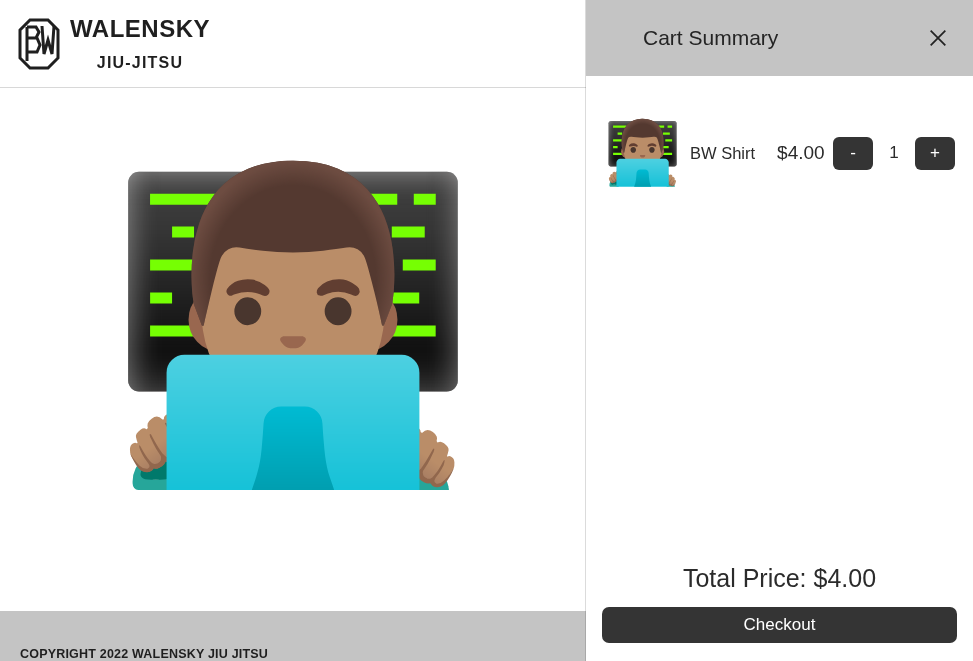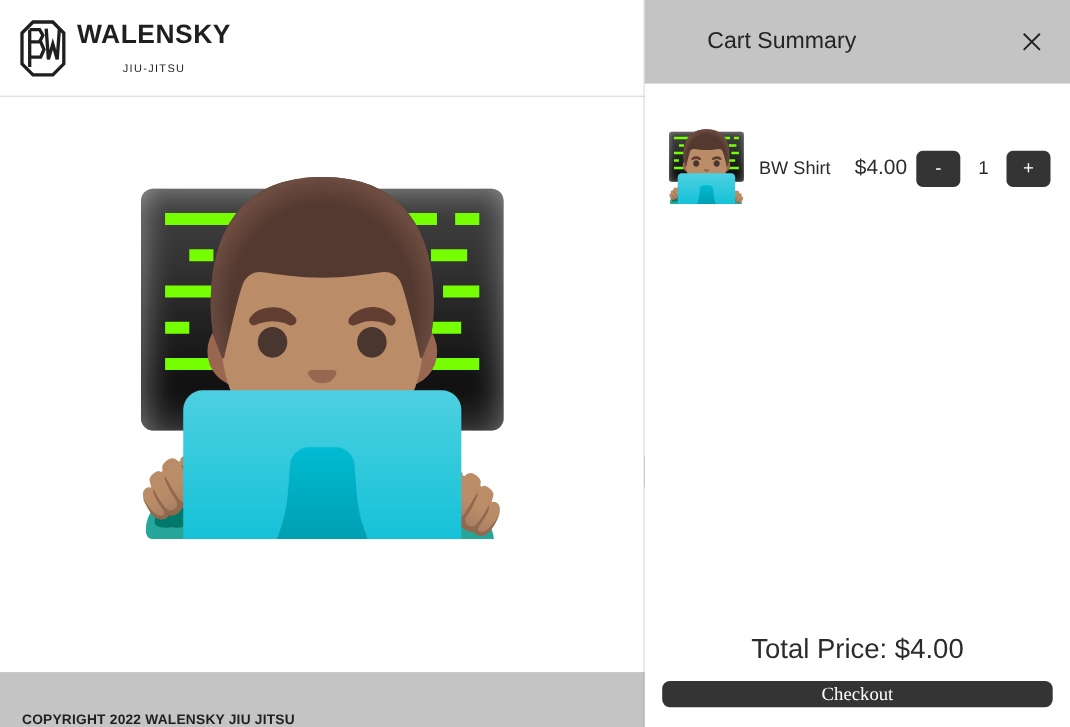--- a/index.html
+++ b/index.html
@@ -54,22 +54,22 @@
     align-items: center;
     line-height: 1;
   }
   .brand-name {
     font-size: 24px;
     font-weight: bold;
     letter-spacing: 0.5px;
     color: #1f1f1f;
   }
   .brand-sub {
-    font-size: 10px;
-    font-weight: normal;
+    font-size: 16px;
+    font-weight: bold;
     letter-spacing: 1.2px;
     color: #1f1f1f;
     margin-top: 14px;
   }
 
   
   .product-area {
     position: absolute;
     top: 89px;
     left: 0;
@@ -257,27 +257,27 @@
   }
   .total-price {
     text-align: center;
     font-size: 25px;
     color: #2b2b2b;
     margin-bottom: 14px;
   }
   .checkout-btn {
     display: block;
     width: 100%;
-    height: 24px;
+    height: 36px;
     background: #343434;
     color: #ffffff;
     border: none;
     border-radius: 7px;
     font-size: 17px;
-    font-family: Liberation Serif, serif;
+    font-family: Liberation Sans, sans-serif;
     cursor: pointer;
   }
 </style>
 </head>
 <body>
 
 <div id="page-root">
 
   <header class="site-header">
     <div class="brand">

